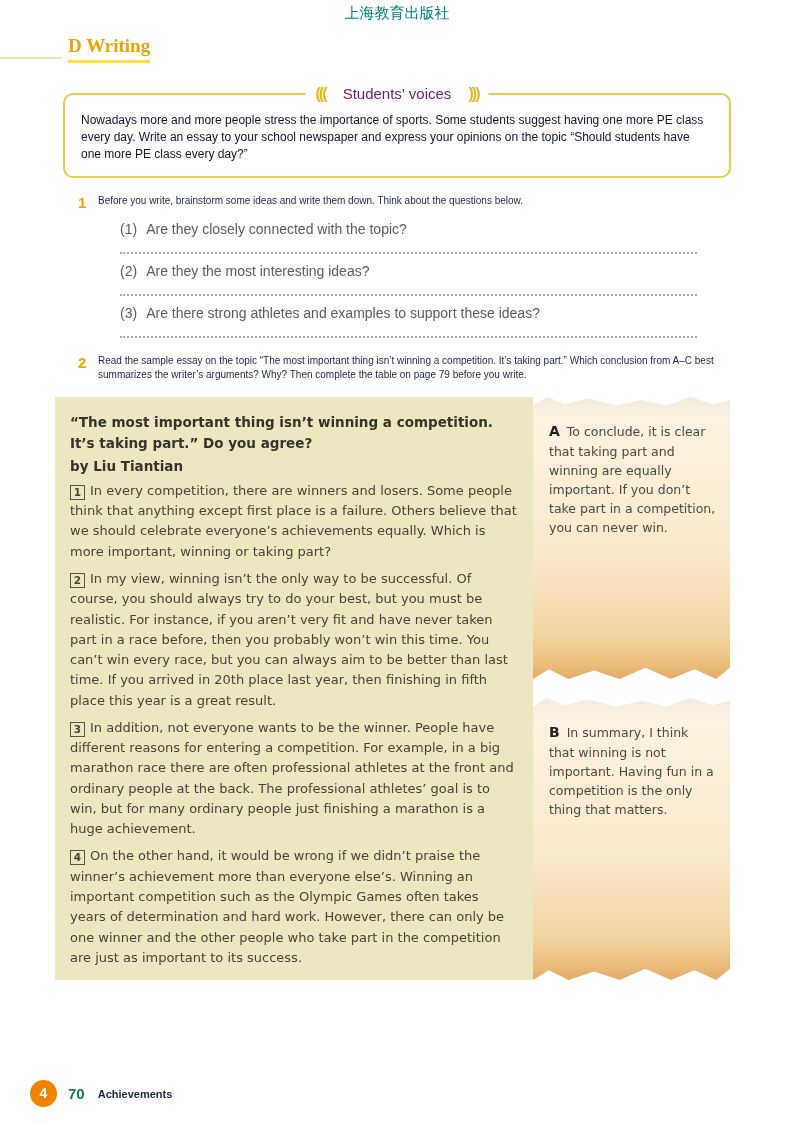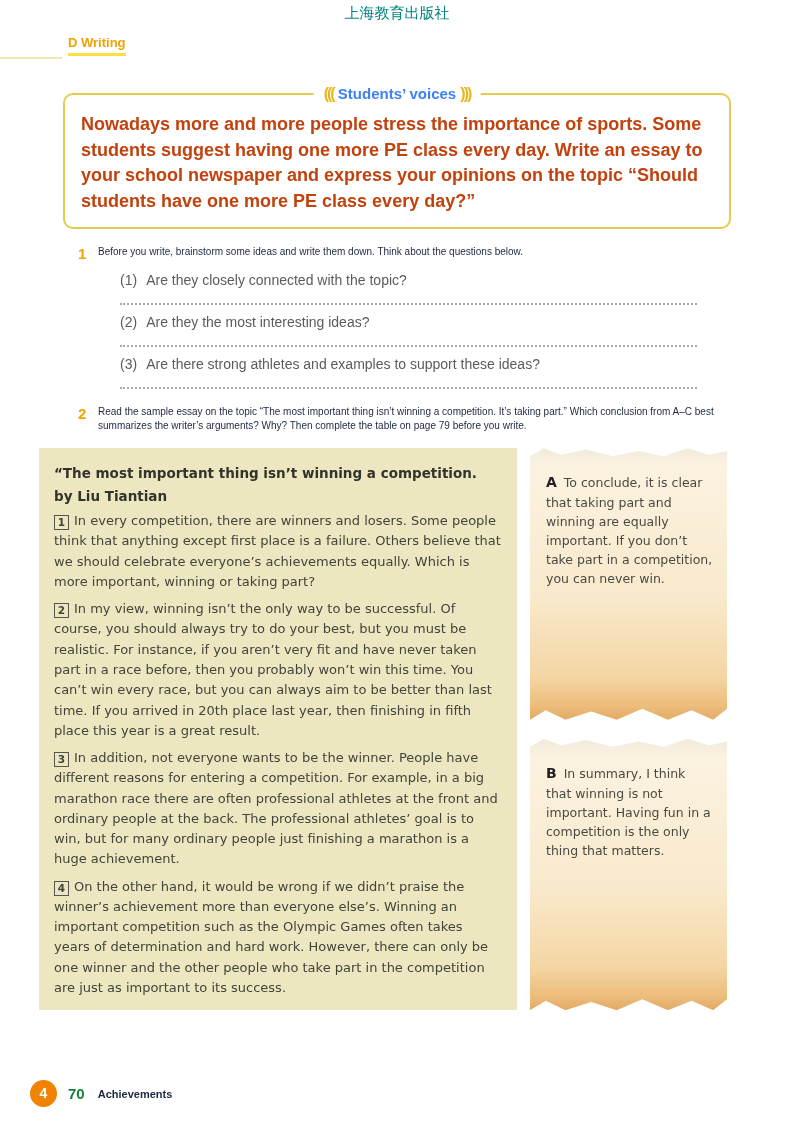--- a/index.html
+++ b/index.html
@@ -25,64 +25,65 @@
 
   
   .heading-wrap { position: relative; margin-top: 12px; height: 30px; }
   .heading-rule {
     position: absolute; left: 0; top: 22px;
     width: 62px; height: 2px; background: #f2e7b0;
   }
   .section-title {
     position: absolute; left: 68px; top: 0;
     display: inline-block;
-    color: #f0a400; font-size: 13px; font-weight: bold;
+    color: #f0a400; font-size: 19px; font-weight: bold;
     border-bottom: 3px solid #ffdf3d;
     padding-bottom: 3px;
+    font-family: Liberation Serif, serif;
   }
 
   
   .voices-box {
     position: relative;
     margin: 28px 63px 0 63px;
     border: 2px solid #e7cb4e;
     border-radius: 10px;
     padding: 17px 18px 13px 16px;
   }
   .voices-label {
     position: absolute; top: -12px; left: 50%;
     transform: translateX(-50%);
     background: #ffffff;
     padding: 0 10px;
     white-space: nowrap;
     font-size: 15px;
     line-height: 22px;
   }
   .deco { color: #e8b61e; font-weight: bold; letter-spacing: -2px; font-size: 16px; }
-  .voices-title { color: #3b82f6; font-weight: bold; margin: 0 0; }
+  .voices-title { color: #701a75; font-weight: normal; margin: 0 13px; }
   .voices-text {
-    color: #c2410c; font-weight: bold;
-    font-size: 18px; line-height: 1.42;
+    color: #0f172a; font-weight: normal;
+    font-size: 12px; line-height: 1.42;
   }
 
   
   .task { display: flex; margin: 16px 70px 0 78px; }
   .task-num {
     color: #f0a400; font-weight: bold; font-size: 15px;
     width: 20px; flex-shrink: 0;
   }
   .task-text { color: #1b2742; font-weight: normal; font-size: 10px; line-height: 1.35; }
 
   .questions { margin: 10px 97px 0 120px; }
   .question { margin-bottom: 9px; }
   .q-row { display: flex; gap: 9px; color: #5a5b5e; font-size: 14px; }
   .q-line { margin-top: 15px; border-bottom: 2px dotted #aaaaaa; height: 0; }
 
   
-  .content-row { display: flex; gap: 13px; margin: 16px 54px 0 39px; }
+  .content-row { display: flex; margin: 16px 54px 0 55px; }
   .essay-box {
     width: 478px; flex-shrink: 0;
     background: #ece7c1;
     padding: 15px 15px 12px 15px;
     font-family: "DejaVu Sans", sans-serif;
   }
   .essay-title { font-weight: bold; color: #33332b; font-size: 13.5px; line-height: 1.55; }
   .essay-title span { display: block; }
   .essay-byline { font-weight: bold; color: #33332b; font-size: 13.5px; margin-top: 4px; }
   .essay-para { color: #44443a; font-size: 13px; line-height: 1.56; margin-top: 7px; }
@@ -176,20 +177,21 @@
   <div class="task">
     <div class="task-num">2</div>
     <div class="task-text">Read the sample essay on the topic “The most important thing isn’t winning a competition. It’s taking part.” Which conclusion from A–C best summarizes the writer’s arguments? Why? Then complete the table on page 79 before you write.</div>
   </div>
 
   <div class="content-row">
 
     <div class="essay-box">
       <div class="essay-title">
         <span>“The most important thing isn’t winning a competition.</span>
+        <span>It’s taking part.” Do you agree?</span>
       </div>
       <div class="essay-byline">by Liu Tiantian</div>
 
       <p class="essay-para"><span class="para-num">1</span><span>In every competition, there are winners and losers. Some people think that anything except first place is a failure. Others believe that we should celebrate everyone’s achievements equally. Which is more important, winning or taking part?</span></p>
 
       <p class="essay-para"><span class="para-num">2</span><span>In my view, winning isn’t the only way to be successful. Of course, you should always try to do your best, but you must be realistic. For instance, if you aren’t very fit and have never taken part in a race before, then you probably won’t win this time. You can’t win every race, but you can always aim to be better than last time. If you arrived in 20th place last year, then finishing in fifth place this year is a great result.</span></p>
 
       <p class="essay-para"><span class="para-num">3</span><span>In addition, not everyone wants to be the winner. People have different reasons for entering a competition. For example, in a big marathon race there are often professional athletes at the front and ordinary people at the back. The professional athletes’ goal is to win, but for many ordinary people just finishing a marathon is a huge achievement.</span></p>
 
       <p class="essay-para"><span class="para-num">4</span><span>On the other hand, it would be wrong if we didn’t praise the winner’s achievement more than everyone else’s. Winning an important competition such as the Olympic Games often takes years of determination and hard work. However, there can only be one winner and the other people who take part in the competition are just as important to its success.</span></p>

